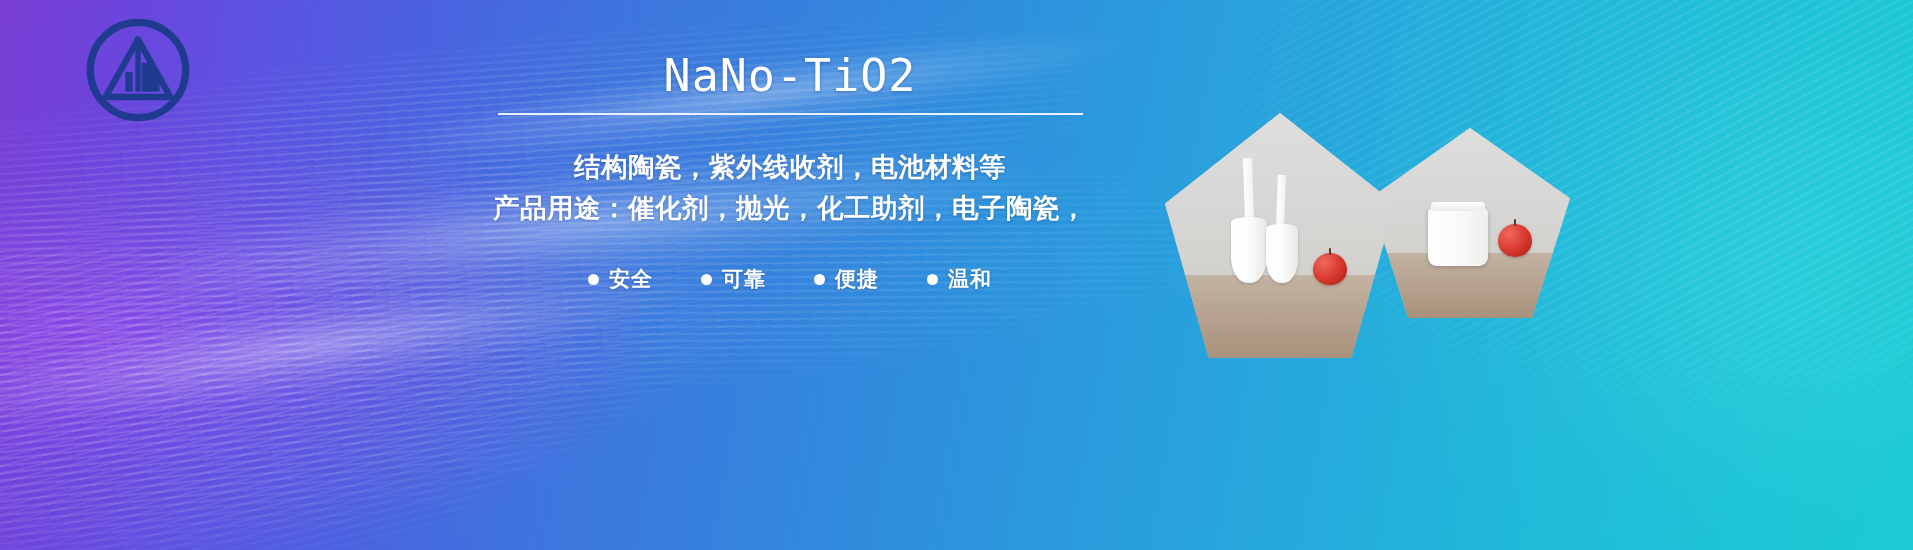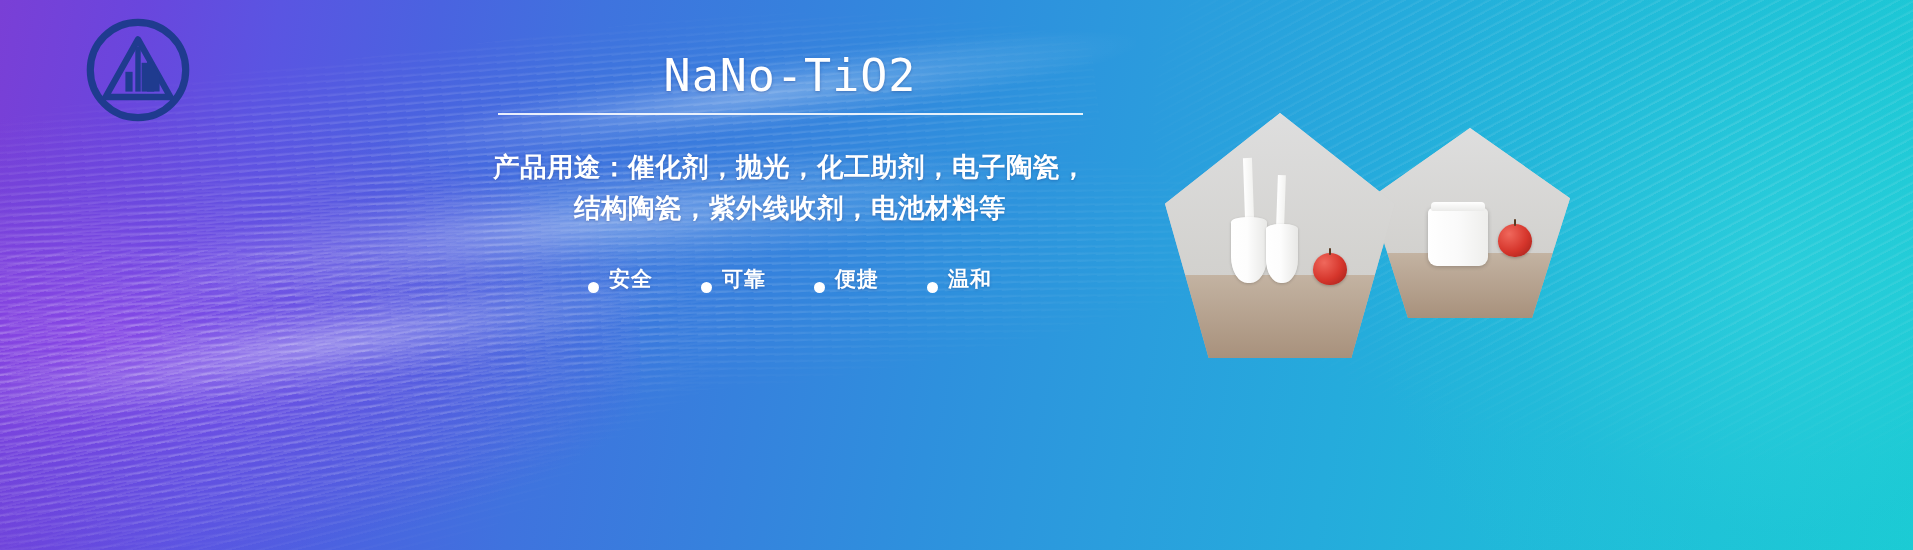--- a/index.html
+++ b/index.html
@@ -147,21 +147,21 @@
   #subtitle .line { display:block; }
   #features {
     margin-top:36px;
     display:flex;
     justify-content:center;
     gap:48px;
     white-space:nowrap;
   }
   .feature {
     display:flex;
-    align-items:flex-end;
+    align-items:center;
     gap:10px;
     font-size:21px;
     font-weight:bold;
     letter-spacing:1px;
     text-shadow:0 1px 3px rgba(20,40,110,0.30);
   }
   .dot {
     width:11px; height:11px;
     border-radius:50%;
     background:#ffffff;
@@ -275,22 +275,22 @@
       <path d="M46 62 L54 62 L54 84 L46 84 Z" fill="#1f3b8f"></path>
       <path d="M70 46 L84 66 L84 84 L70 84 Z" fill="#1f3b8f"></path>
     </svg>
   </div>
 
   <div id="content">
     <div id="title">NaNo-TiO2</div>
     <div id="title-rule"></div>
 
     <div id="subtitle">
+      <span class="line">结构陶瓷，紫外线收剂，电池材料等</span>
       <span class="line">产品用途：催化剂，抛光，化工助剂，电子陶瓷，</span>
-      <span class="line">结构陶瓷，紫外线收剂，电池材料等</span>
     </div>
 
     <div id="features">
       <div class="feature">
         <span class="dot"></span>
         <span>安全</span>
       </div>
       <div class="feature">
         <span class="dot"></span>
         <span>可靠</span>

